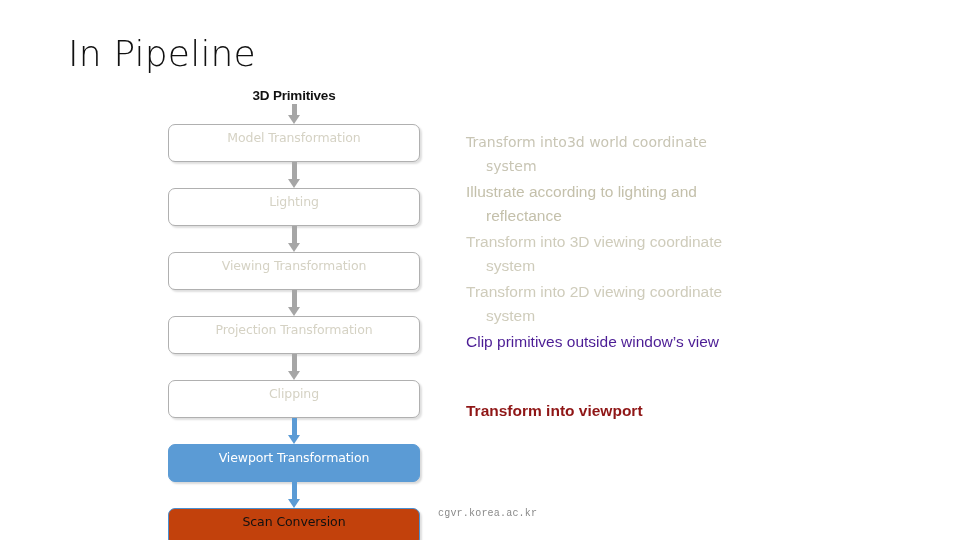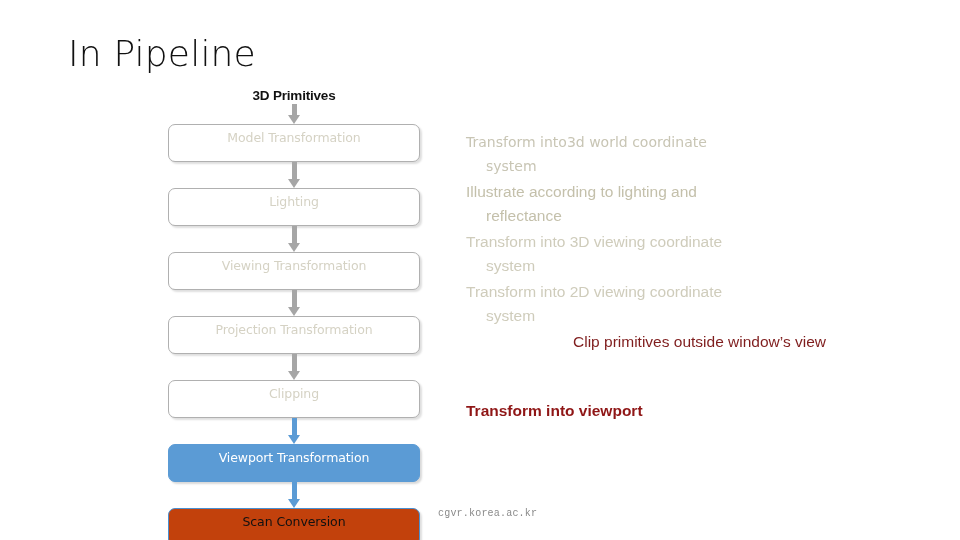--- a/index.html
+++ b/index.html
@@ -134,21 +134,21 @@
   .desc .wrap-indent { padding-left: 20px; display: block; }
 
   .desc.d1 {
     font-family: "DejaVu Sans", sans-serif;
     font-size: 14px;
     color: #c8c5b4;
   }
   .desc.d2 { color: #c4c0ab; }
   .desc.d3 { color: #cfccbb; }
   .desc.d4 { color: #cfccbb; }
-  .desc.d5 { color: #7f1d1d; text-align: right; }
+  .desc.d5 { color: #4c1d95; }
 
   .desc.highlight {
     position: absolute;
     left: 466px;
     top: 400px;
     font-family: "Liberation Sans", sans-serif;
     font-weight: bold;
     font-size: 15.5px;
     color: #8f1616;
     line-height: 22px;

